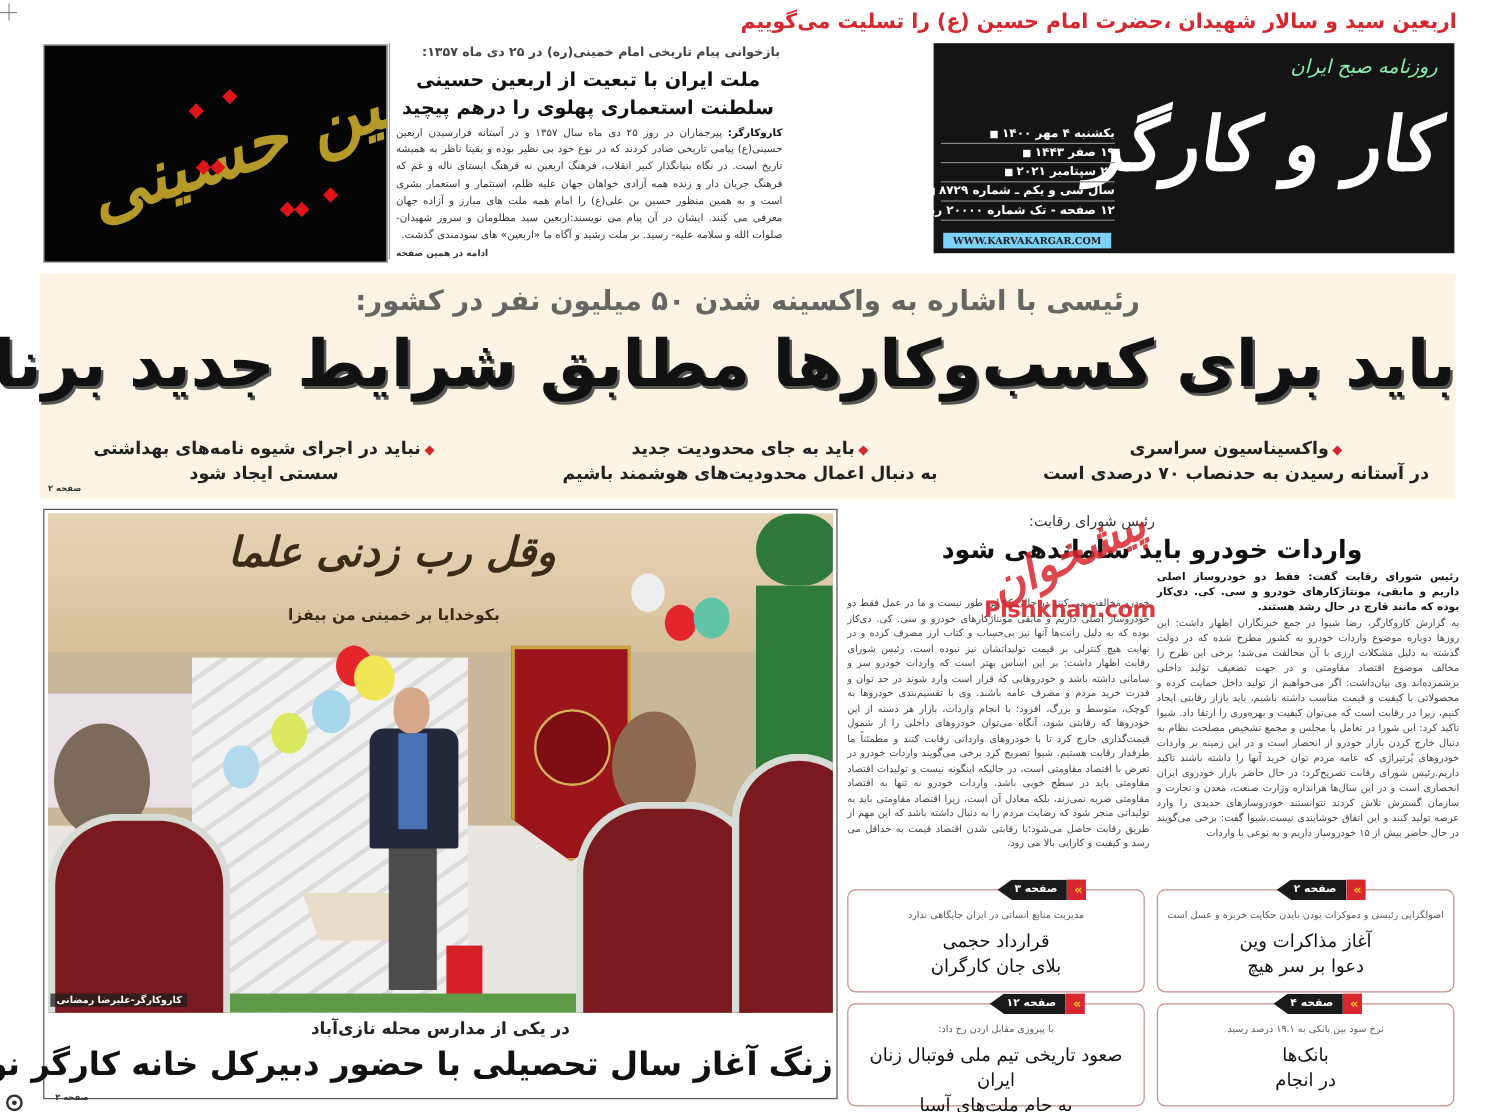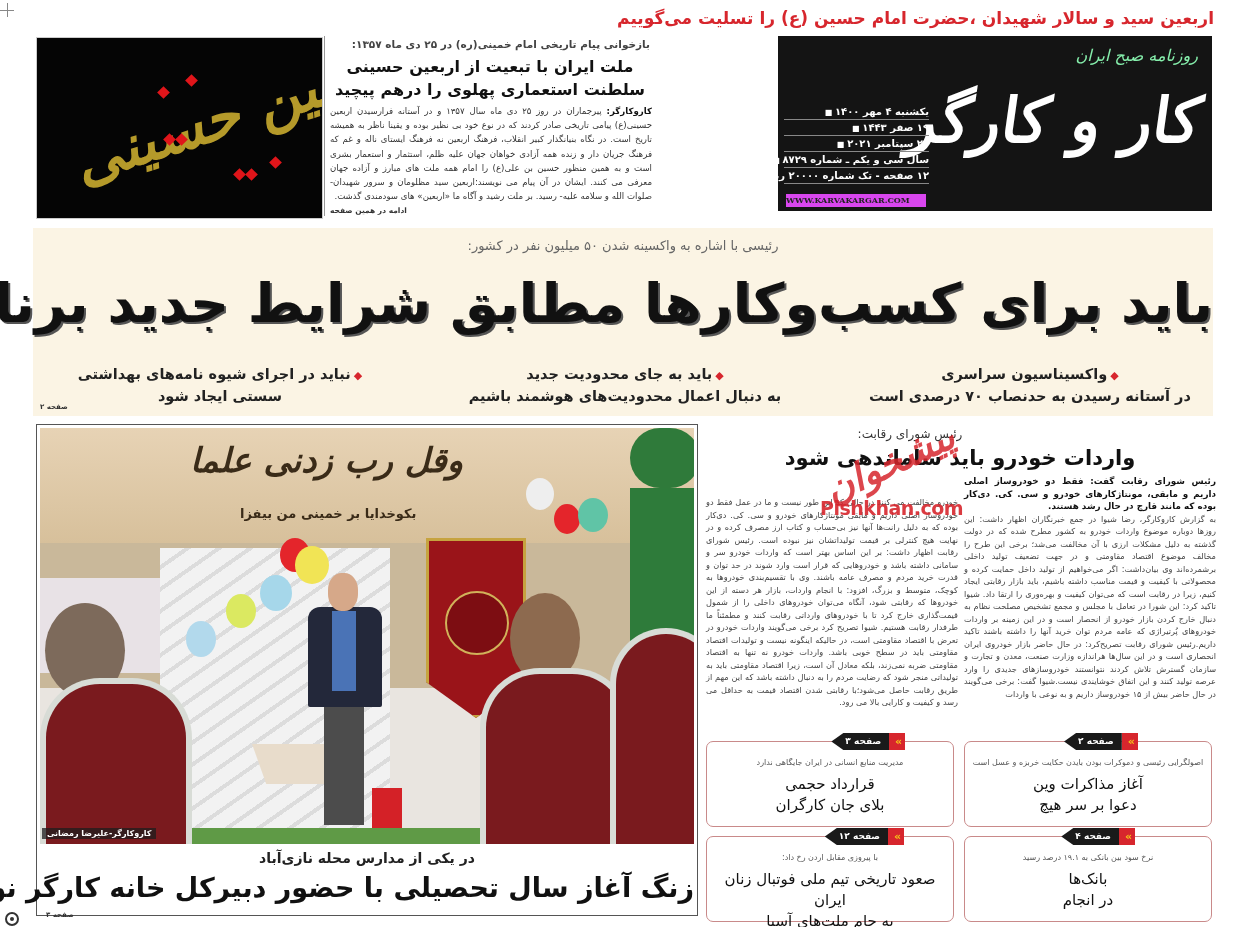--- a/index.html
+++ b/index.html
@@ -13,38 +13,38 @@
   .reg::after{content:"";position:absolute;left:3px;top:3px;width:4px;height:4px;background:#333;border-radius:50%;}
 
   
   .mourning{left:778px;top:8px;width:436px;text-align:right;color:#d7262d;font-weight:bold;font-size:17px;white-space:nowrap;}
   .masthead{left:778px;top:36px;width:434px;height:175px;background:#141414;}
   .subtitle-daily{position:absolute;right:14px;top:10px;color:#86efac;font-family:"DejaVu Serif",serif;font-style:italic;font-size:16px;}
   .logo{position:absolute;right:10px;top:48px;color:#fff;font-family:"DejaVu Serif",serif;font-weight:bold;font-size:62px;letter-spacing:-2px;transform:skewX(-8deg);white-space:nowrap;}
   .issue-list{position:absolute;left:6px;top:68px;width:145px;}
   .issue-row{color:#fff;font-size:10px;font-weight:bold;text-align:right;padding:2px 0 2px 0;border-bottom:1px solid #888;white-space:nowrap;}
   .issue-row::after{content:" ■";font-size:8px;}
-  .website{position:absolute;left:8px;top:158px;width:140px;height:13px;background:#d946ef;color:#222;font-family:"DejaVu Serif",serif;font-size:8px;font-weight:bold;text-align:left;line-height:13px;}
+  .website{position:absolute;left:8px;top:158px;width:140px;height:13px;background:#7dd3fc;color:#222;font-family:"DejaVu Serif",serif;font-size:8px;font-weight:bold;text-align:center;line-height:13px;}
 
   
   .arbaeen{left:36px;top:37px;width:285px;height:180px;background:#050505;border:1px solid #ccc;overflow:hidden;}
   .arb-text{position:absolute;left:30px;top:40px;color:#b59a2a;font-family:"DejaVu Serif",serif;font-style:italic;font-size:58px;font-weight:bold;transform:rotate(-18deg);white-space:nowrap;}
   .arb-dot{position:absolute;width:9px;height:9px;background:#e0151a;transform:rotate(45deg);}
 
   
   .kh-kicker{left:330px;top:38px;width:320px;text-align:right;font-size:10.5px;font-weight:bold;color:#444;}
   .kh-title{left:330px;top:55px;width:320px;text-align:center;font-size:16px;font-weight:bold;line-height:23px;color:#111;}
   .kh-body{left:330px;top:104px;width:322px;text-align:justify;font-size:8.6px;line-height:14.2px;color:#333;}
   .kh-body b{color:#111;}
   .kh-cont{left:330px;top:206px;font-size:7.5px;font-weight:bold;color:#333;}
   .col-rule{left:324px;top:36px;width:1px;height:180px;background:#999;}
 
   
   .lead-band{left:33px;top:228px;width:1180px;height:188px;background:#fbf4e4;}
-  .lead-kicker{left:33px;top:238px;width:1180px;text-align:center;font-size:13px;font-weight:normal;color:#666;}
+  .lead-kicker{left:33px;top:238px;width:1180px;text-align:center;font-size:23px;font-weight:bold;color:#666;}
   .lead-title{left:33px;top:272px;width:1180px;text-align:center;font-size:54px;font-weight:bold;color:#111;letter-spacing:-1.5px;white-space:nowrap;text-shadow:2px 2px 0 #555;}
   .bullet{font-size:14.5px;font-weight:bold;color:#222;text-align:center;line-height:21px;}
   .bullet .diam{color:#d7262d;font-size:11px;margin-left:3px;}
   .b1{left:840px;top:364px;width:380px;}
   .b2{left:450px;top:364px;width:350px;}
   .b3{left:60px;top:364px;width:320px;}
   .lead-page{left:40px;top:403px;font-size:7px;font-weight:bold;color:#333;}
 
   
   .photo-frame{left:36px;top:424px;width:662px;height:492px;border:1px solid #555;box-sizing:border-box;}

